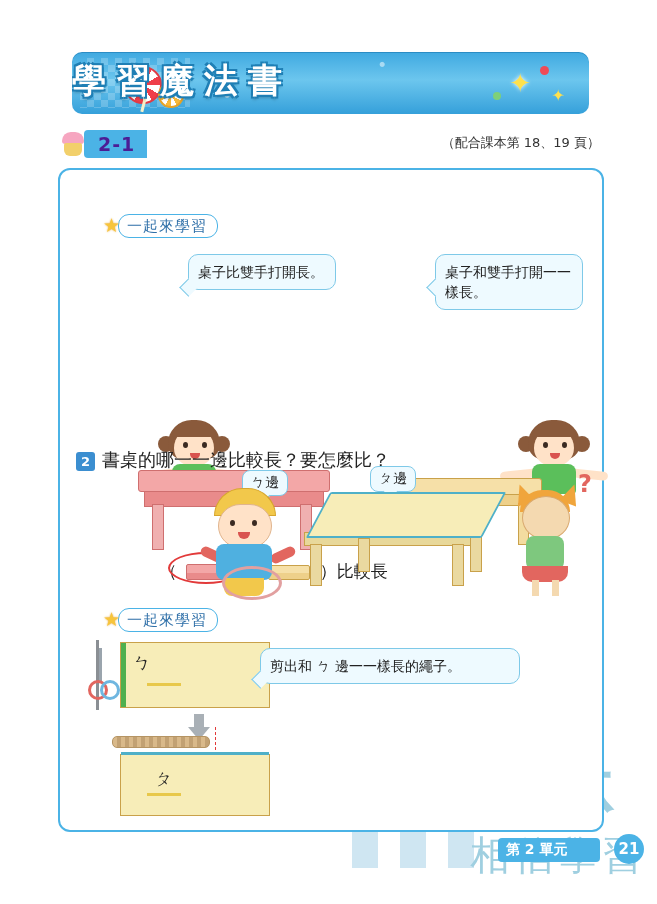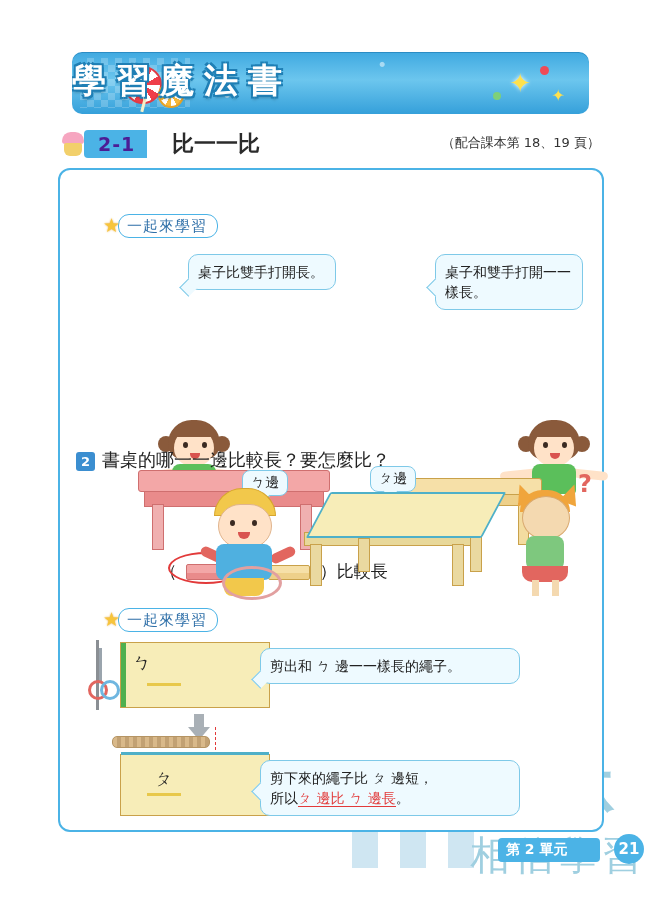--- a/index.html
+++ b/index.html
@@ -222,21 +222,20 @@
     <div class="dot-r"></div>
     <div class="dot-g"></div>
   </div>
 
   <div class="sec-head">
     <div class="cupcake">
       <div class="top"></div>
         <div class="cup"></div>
     </div>
     <div class="sec-num">2-1</div>
-    <div class="sec-title">比一一比</div>
     <div class="sec-note">（配合課本第 18、19 頁）</div>
   </div>
 
   <div class="main-box">
 
 
     <div class="learn learn1">
       <span class="st">★</span>
       <span>一起來學習</span>
     </div>
@@ -362,26 +361,20 @@
     <div class="ropecut">
       <div class="dash"></div>
     </div>
 
     <div class="panelB">
       <div class="ltop"></div>
       <div class="lbl">ㄆ</div>
       <div class="uline"></div>
     </div>
 
-    <div class="bub bub4">
-      <div>剪下來的繩子比 ㄆ 邊短，</div>
-      <div>
-        <span>所以</span><span class="redtxt u-red">ㄆ 邊比 ㄅ 邊長</span><span>。</span>
-      </div>
-    </div>
 
   </div>
 
   <div class="footer">
     <div class="t">第 2 單元</div>
   </div>
   <div class="pagecirc">21</div>
 
 </div>
 

